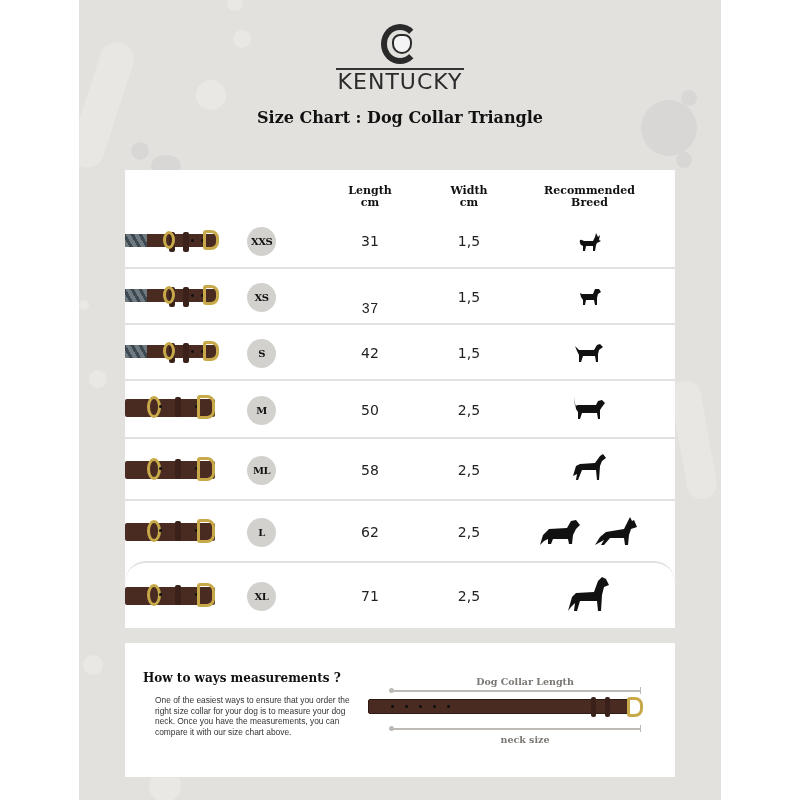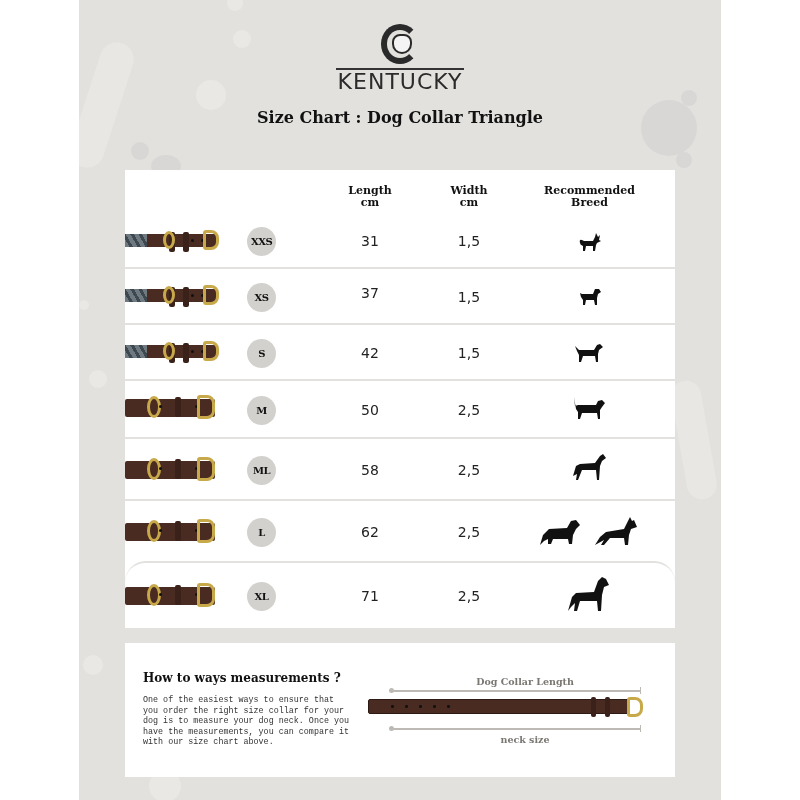--- a/index.html
+++ b/index.html
@@ -89,21 +89,21 @@
   .len { left: 215px; }
   .wid { left: 314px; }
   .dog { position: absolute; }
   .dog svg { display: block; }
 
   .m-title {
     position: absolute; left: 18px; top: 28px; font-family: "DejaVu Serif", serif;
     font-weight: bold; font-size: 12px; color: #111;
   }
   .m-body {
-    position: absolute; left: 18px; top: 52px; width: 210px; font-family: Liberation Mono, monospace;
+    position: absolute; left: 30px; top: 52px; width: 210px; font-family: Liberation Sans, sans-serif;
     font-size: 8.4px; line-height: 10.5px; color: #333;
   }
   .m-label {
     position: absolute; font-family: "DejaVu Serif", serif; font-weight: bold;
     font-size: 9.5px; color: #7a7773; text-align: center;
   }
   .m-line { position: absolute; height: 1.5px; background: #bdbab6; }
   .m-line::before {
     content: ""; position: absolute; left: -2px; top: -2px; width: 5px; height: 5px;
     background: #bdbab6; border-radius: 50%;
@@ -193,21 +193,21 @@
       <div class="collar" style="left:0;top:20px;width:92px;height:13px;">
         <div class="strip"></div>
           <div class="keeper" style="left:44px;"></div>
           <div class="keeper" style="left:58px;"></div>
         <div class="ring" style="left:38px;width:12px;height:18px;"></div>
         <div class="hole" style="left:66px;top:5px;"></div>
           <div class="hole" style="left:76px;top:5px;"></div>
         <div class="buckle" style="left:78px;width:16px;height:20px;"></div>
       </div>
       <div class="badge" style="top:14px;">XS</div>
-      <div class="val len" style="top:16px;">37</div>
+      <div class="val len" style="top:32px;font-family:Liberation Mono, monospace;">37</div>
       <div class="val wid" style="top:20px;">1,5</div>
       <div class="dog" style="left:453px;top:16px;">
         <svg width="24" height="22" viewBox="0 0 24 22">
             <path d="M2 8 L4 9 L15 9 L17 4 L21 4 L23 7 L20 9 L19 13 L19 20 L17 20 L16 15 L8 15 L7 20 L5 20 L5 15 L3 12 Z" fill="#111"></path>
           </svg>
       </div>
     </div>
 
     <div class="row" style="top:153px;height:56px;">
       <div class="collar" style="left:0;top:20px;width:92px;height:13px;">

